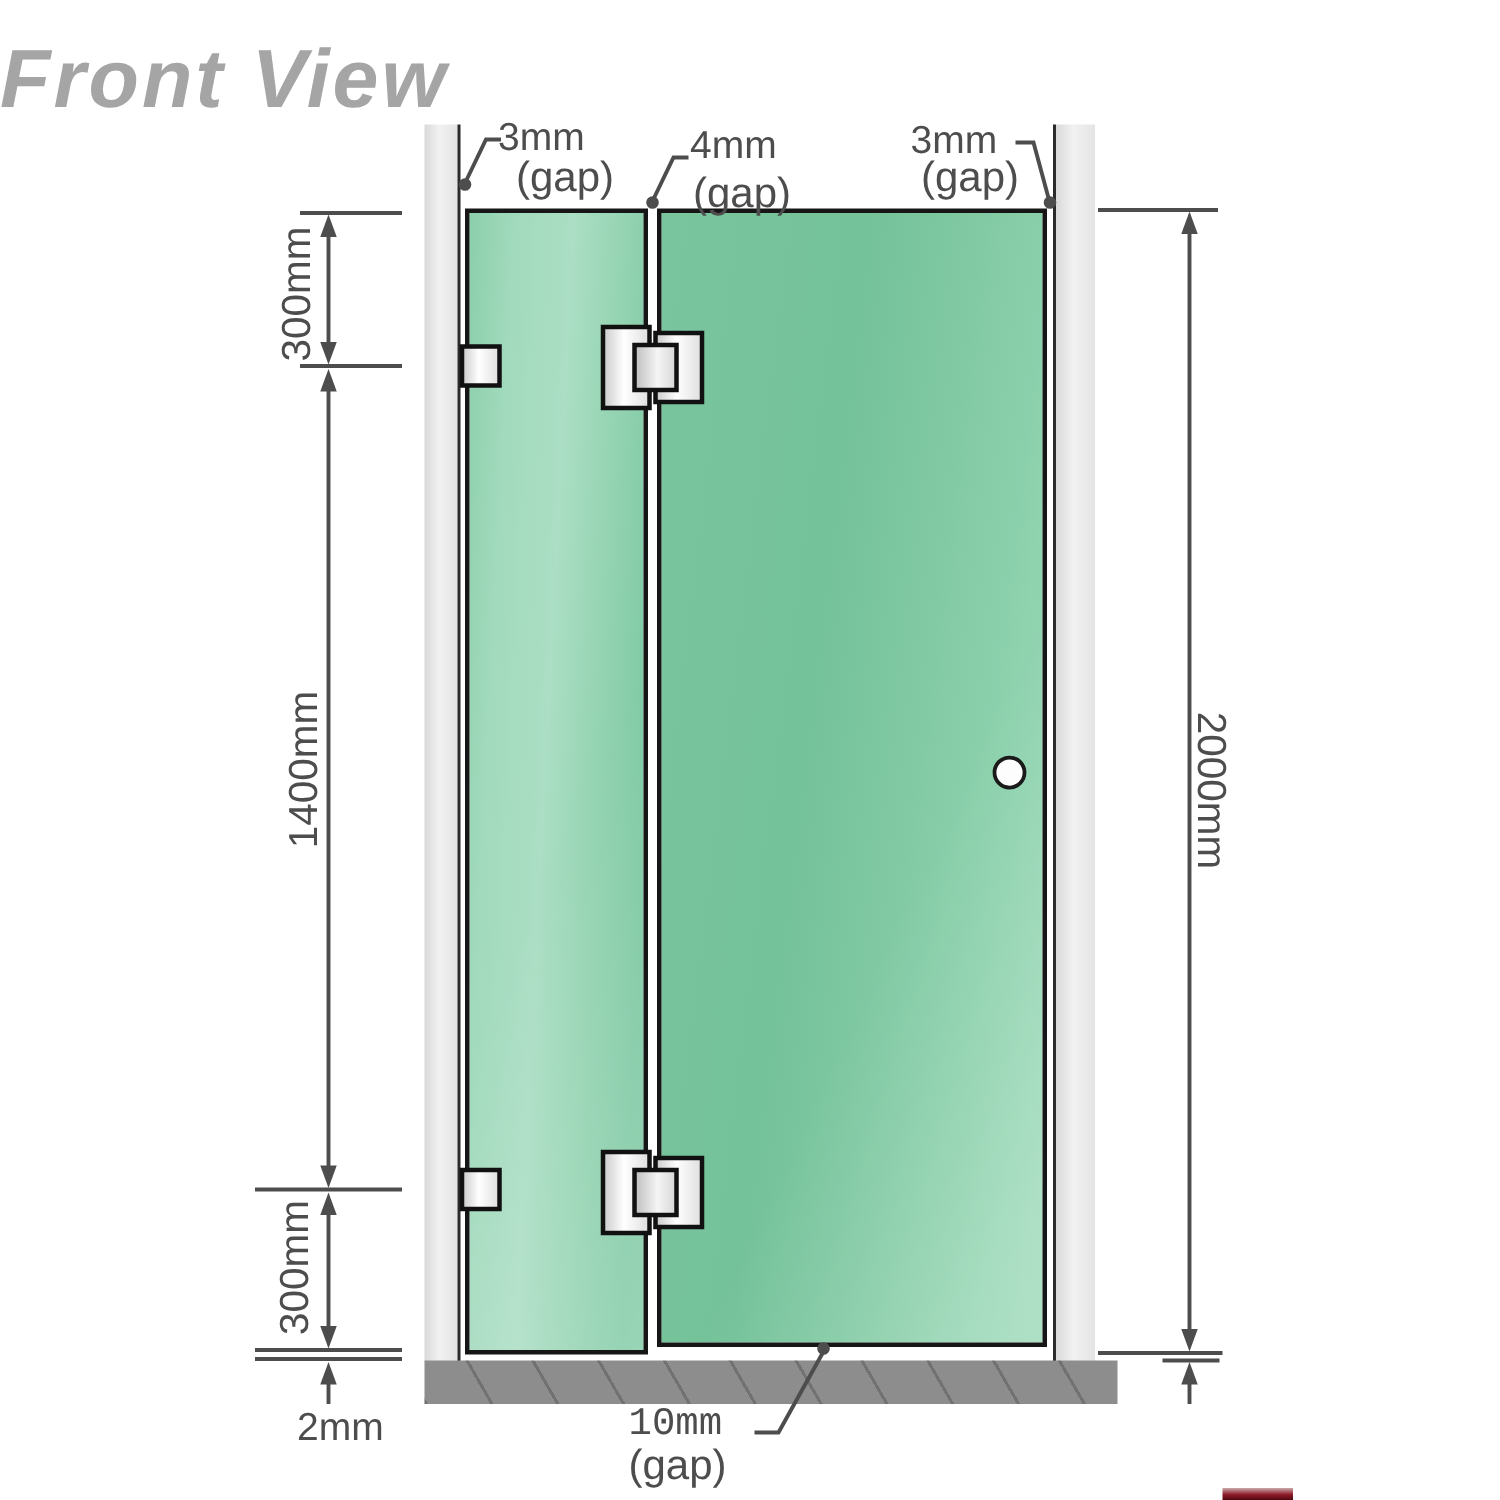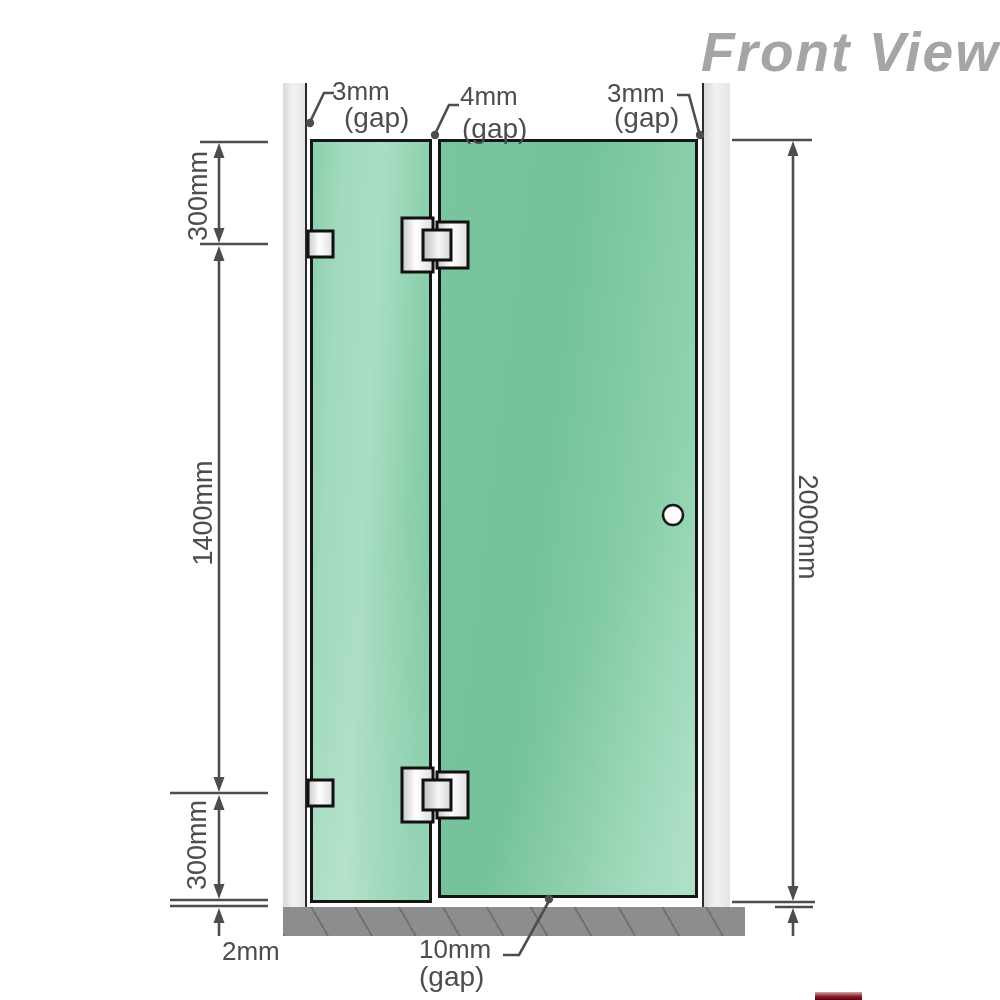--- a/index.html
+++ b/index.html
@@ -2,21 +2,21 @@
 <html><head>
 <meta charset="utf-8">
 <style>
   html,body{margin:0;padding:0;background:#ffffff;}
   #stage{
     position:relative;width:1000px;height:1000px;background:#ffffff;
     font-family:"Liberation Sans", sans-serif;overflow:hidden;
   }
   
   .title{
-    position:absolute;left:0;top:20px;width:1000px;text-align:right;
+    position:absolute;left:0;top:20px;width:1000px;text-align:left;
     font-size:55px;font-weight:bold;font-style:italic;color:#a5a5a5;
     letter-spacing:2px;
   }
   
   .wall{position:absolute;top:83px;height:825px;background:linear-gradient(90deg,#d9d9d9 0%,#f2f2f2 45%,#e4e4e4 100%);}
   .wall.left {left:283px;width:22px;border-right:2px solid #2b2b2b;}
   .wall.right{left:702px;width:26px;border-left:2px solid #2b2b2b;}
   
   .glass{position:absolute;top:139px;border:3px solid #161616;box-sizing:border-box;}
   .glass.fixed{
@@ -158,19 +158,19 @@
   <div class="lbl small" style="left:462px;top:115px;">(gap)</div>
 
   <div class="lbl big" style="left:607px;top:80px;">3mm</div>
   <div class="lbl small" style="left:614px;top:104px;">(gap)</div>
 
   <div class="vlabel rot-ccw" style="left:198px;top:196px;">300mm</div>
   <div class="vlabel rot-ccw" style="left:203px;top:513px;">1400mm</div>
   <div class="vlabel rot-ccw" style="left:197px;top:845px;">300mm</div>
   <div class="vlabel rot-cw" style="left:807px;top:527px;">2000mm</div>
 
-  <div class="lbl big" style="left:198px;top:938px;margin-left:24px;">2mm</div>
-  <div class="lbl big" style="left:419px;top:936px;">10mm</div>
+  <div class="lbl big" style="left:198px;top:938px;">2mm</div>
+  <div class="lbl big" style="left:419px;top:936px;font-family:Liberation Mono, monospace;">10mm</div>
   <div class="lbl small" style="left:419px;top:963px;">(gap)</div>
 
   <div class="watermark"></div>
 
 </div>
 
 </body></html>

